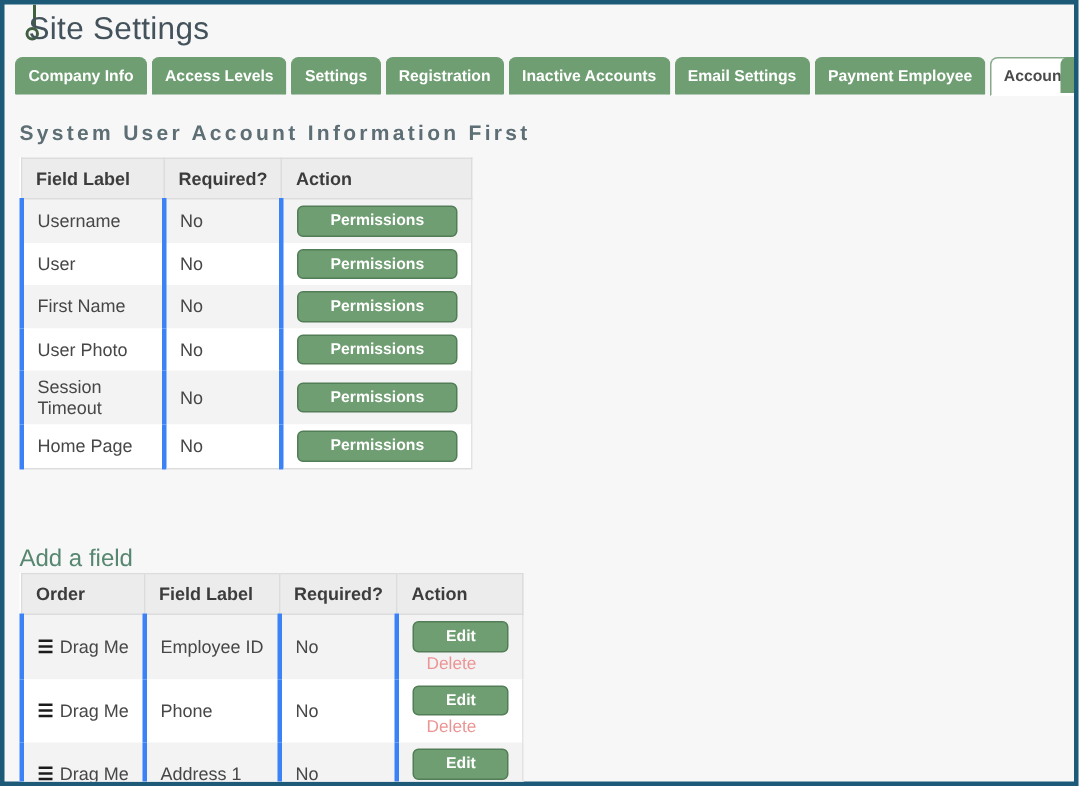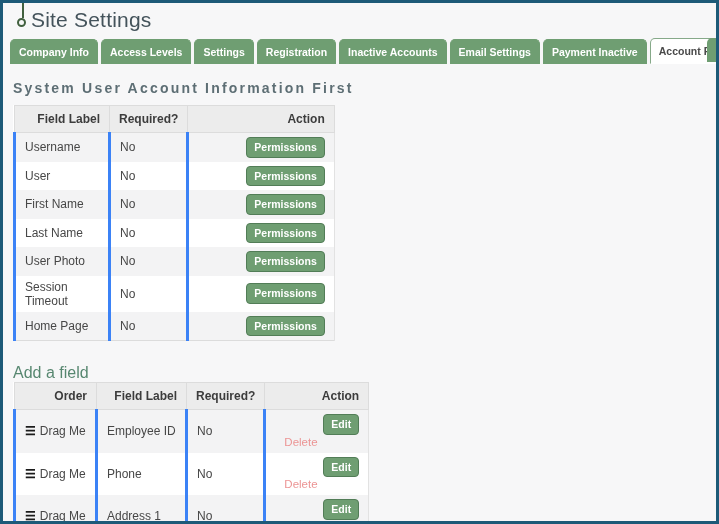--- a/index.html
+++ b/index.html
@@ -20,28 +20,28 @@
     position: absolute; left: 19px; top: 0;
     width: 2px; height: 15px; background: #41603f;
   }
   .anchor-dot {
     position: absolute; left: 14px; top: 15px;
     width: 9px; height: 9px;
     border: 2px solid #41603f; border-radius: 50%;
     background: #f7f7f8;
   }
   .page-title {
-    position: absolute; left: 28px; top: 5px;
+    position: absolute; left: 16px; top: 5px;
     font-size: 21px; color: #44535b; font-weight: 400;
     letter-spacing: 0.2px;
   }
   
   .tab-bar {
     position: absolute; left: 7px; top: 35px; right: 0;
-    display: flex; gap: 3px; align-items: center;
+    display: flex; gap: 3px; align-items: flex-start;
     white-space: nowrap;
   }
   .tab {
     background: #6f9e72;
     border: 1px solid #6f9e72;
     border-bottom: none;
     color: #ffffff;
     font-size: 10.5px; font-weight: bold;
     padding: 6px 8px 6px 8px;
     border-radius: 5px 5px 0 0;
@@ -77,21 +77,21 @@
     border-collapse: collapse;
     background: #ffffff;
     border: 1px solid #dcdcdc;
   }
   .table-1 { position: absolute; left: 10px; top: 102px; }
   .table-2 { position: absolute; left: 10px; top: 379px; }
   th {
     background: #ececec;
     color: #3c3c3c;
     font-size: 12px; font-weight: bold;
-    text-align: right;
+    text-align: left;
     padding: 6px 9px;
     border: 1px solid #dcdcdc;
   }
   td {
     font-size: 12px; color: #474747;
     padding: 4px 9px;
     border-left: 3px solid #3b82f6;
     border-right: 1px solid #e2e2e2;
     vertical-align: middle;
     height: 27px;
@@ -105,25 +105,24 @@
   .table-2 th:nth-child(2) { width: 90px; }
   .table-2 th:nth-child(3) { width: 68px; }
   .table-2 th:nth-child(4) { width: 76px; }
   .btn {
     display: inline-block;
     background: #6f9e72;
     border: 1px solid #527d57;
     color: #ffffff;
     font-family: "Liberation Sans", sans-serif;
     font-size: 10.5px; font-weight: bold;
-    padding: 4px 7px;
+    padding: 4px 21px;
     border-radius: 4px;
     cursor: pointer;
     line-height: 1;
-    margin-left: 48px;
   }
   .delete-link {
     color: #ec9494;
     font-size: 11.5px;
     text-decoration: none;
     margin-left: 9px;
     cursor: pointer;
   }
   .drag-cell { cursor: grab; white-space: nowrap; }
   .drag-icon {
@@ -142,21 +141,21 @@
 
   <h1 class="page-title">Site Settings</h1>
 
   <div class="tab-bar">
       <div class="tab">Company Info</div>
       <div class="tab">Access Levels</div>
       <div class="tab">Settings</div>
       <div class="tab">Registration</div>
       <div class="tab">Inactive Accounts</div>
       <div class="tab">Email Settings</div>
-      <div class="tab">Payment Inactive</div>
+      <div class="tab">Payment Employee</div>
       <div class="tab active">Account Fields</div>
     </div>
   <div class="tab-partial"></div>
 
   <h2 class="section-heading heading-1">System User Account Information First</h2>
 
   <table class="table-1">
     <thead>
       <tr>
         <th>Field Label</th>
@@ -170,25 +169,20 @@
           <td>No</td>
           <td><button class="btn">Permissions</button></td>
         </tr>
         <tr>
           <td>User</td>
           <td>No</td>
           <td><button class="btn">Permissions</button></td>
         </tr>
         <tr>
           <td>First Name</td>
-          <td>No</td>
-          <td><button class="btn">Permissions</button></td>
-        </tr>
-        <tr>
-          <td>Last Name</td>
           <td>No</td>
           <td><button class="btn">Permissions</button></td>
         </tr>
         <tr>
           <td>User Photo</td>
           <td>No</td>
           <td><button class="btn">Permissions</button></td>
         </tr>
         <tr>
           <td>Session Timeout</td>

